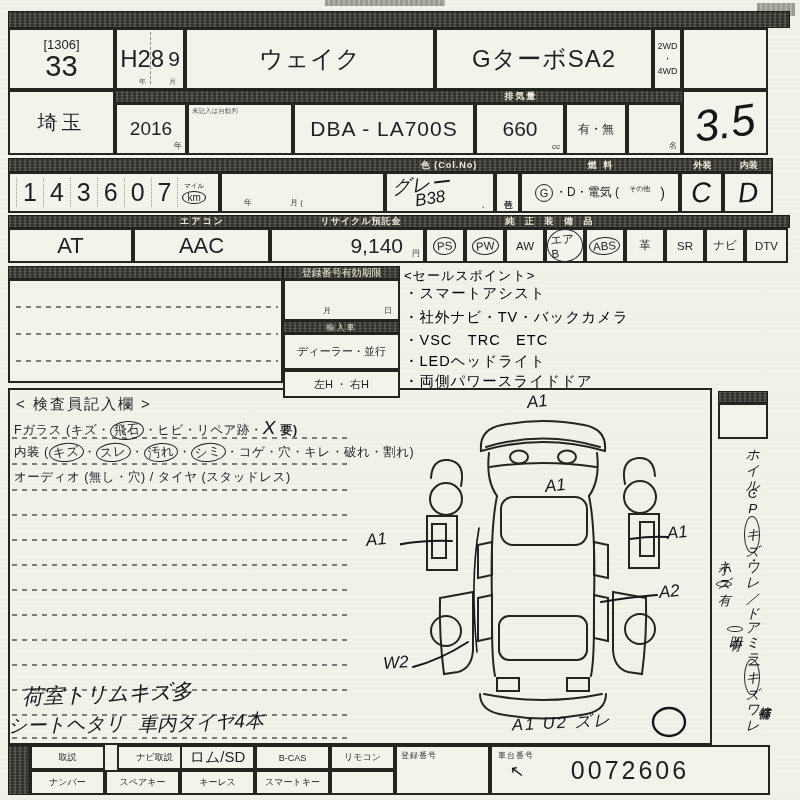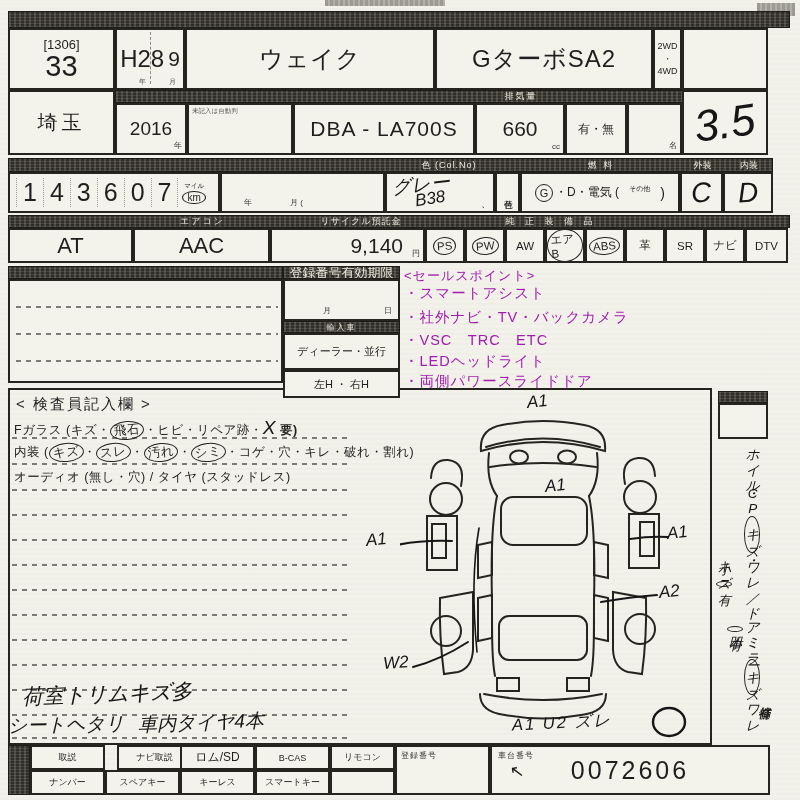--- a/index.html
+++ b/index.html
@@ -10,38 +10,38 @@
   .abs{position:absolute;box-sizing:border-box;}
   .cell{position:absolute;box-sizing:border-box;border:2px solid #26241f;background:#f3f2eb;
     display:flex;align-items:center;justify-content:center;z-index:3;}
   .hdr{position:absolute;box-sizing:border-box;border:1px solid #1d1c18;z-index:3;
     background:
       repeating-linear-gradient(90deg,rgba(250,248,240,.14) 0 2px,rgba(0,0,0,0) 2px 5px),
       repeating-linear-gradient(0deg,#45433c 0 1px,#2f2e29 1px 3px);
     color:#e9e6da;display:flex;align-items:center;justify-content:center;
     font-size:9px;letter-spacing:2px;overflow:hidden;}
   .hdr-label{position:absolute;top:0;height:100%;display:flex;align-items:center;justify-content:center;
-    color:#ece9dc;font-size:9px;letter-spacing:2px;white-space:nowrap;}
+    color:#ece9dc;font-size:9px;letter-spacing:2px;white-space:nowrap;font-weight:bold;}
   .big{font-size:24px;letter-spacing:1px;}
   .small{font-size:8px;color:#3a3a3a;}
   .tiny{font-size:7px;color:#555;}
   .corner{position:absolute;right:3px;bottom:2px;font-size:8px;color:#333;}
   .hand{font-style:italic;color:#161616;}
   .vtext{writing-mode:vertical-rl;text-orientation:upright;line-height:1.05;}
   .dash{position:absolute;height:2px;z-index:2;
     background:repeating-linear-gradient(90deg,#7b7b78 0 5px,transparent 5px 10px);}
   .hand-ellipse{display:inline-block;border:1.7px solid #242424;border-radius:50%;
     padding:0 3px;transform:rotate(-5deg);}
   .v-ellipse{display:inline-block;border:1.6px solid #242424;border-radius:50%;padding:2px 0;}
   .print-circle{display:inline-flex;align-items:center;justify-content:center;
     border:1.5px solid #242424;border-radius:50%;width:16px;height:16px;font-size:11px;}
   .eq{font-size:11.5px;}
   .eq-circ{border:1.6px solid #242424;border-radius:50%;padding:2px 3px;transform:rotate(-4deg);display:inline-block;}
   .insp-line{position:absolute;font-size:12.5px;letter-spacing:.5px;z-index:4;white-space:nowrap;}
-  .sales{position:absolute;font-size:14.5px;letter-spacing:1px;z-index:4;white-space:nowrap;color:#a21caf;}
+  .sales{position:absolute;font-size:14.5px;letter-spacing:1px;z-index:4;white-space:nowrap;color:#000000;}
   .anno{position:absolute;z-index:6;font-size:17px;white-space:nowrap;}
   svg{position:absolute;z-index:5;}
   .smudge{position:absolute;z-index:1;opacity:.55;
     background:repeating-linear-gradient(90deg,#55534c 0 3px,#807d72 3px 5px);}
 </style>
 </head>
 <body>
 
 <div id="sheet">
 
@@ -189,21 +189,21 @@
       <span class="eq">DTV</span>
     </div>
 
   <div class="hdr" style="left:8px;top:266px;width:275px;height:13px;"></div>
   <div class="cell" style="left:8px;top:279px;width:275px;height:104px;">
     <div class="dash" style="left:6px;top:25px;width:262px;"></div>
     <div class="dash" style="left:6px;top:52px;width:262px;"></div>
     <div class="dash" style="left:6px;top:79px;width:262px;"></div>
   </div>
 
-  <div class="hdr" style="left:283px;top:266px;width:117px;height:13px;font-size:13px;letter-spacing:0;">登録番号有効期限</div>
+  <div class="hdr" style="left:283px;top:266px;width:117px;height:13px;font-size:10px;letter-spacing:0;">登録番号有効期限</div>
   <div class="cell" style="left:283px;top:279px;width:117px;height:42px;">
     <span class="abs small" style="left:38px;bottom:3px;">月</span>
     <span class="abs small" style="right:6px;bottom:3px;">日</span>
   </div>
   <div class="hdr" style="left:283px;top:321px;width:117px;height:12px;font-size:8px;">輸入車</div>
   <div class="cell" style="left:283px;top:370px;width:117px;height:28px;">
     <span style="font-size:11px;">左H ・ 右H</span>
   </div>
   <div class="cell" style="left:283px;top:333px;width:117px;height:37px;">
     <span style="font-size:11px;">ディーラー・並行</span>
@@ -322,21 +322,21 @@
 
   <div class="hdr" style="left:8px;top:745px;width:22px;height:50px;"></div>
 
   <div class="cell" style="left:30px;top:745px;width:75px;height:25px;">
       <span style="font-size:9px;">取説</span>
     </div>
   <div class="cell" style="left:117px;top:745px;width:75px;height:25px;">
       <span style="font-size:9px;">ナビ取説</span>
     </div>
   <div class="cell" style="left:180px;top:745px;width:75px;height:25px;">
-      <span style="font-size:12px;">ロム/SD</span>
+      <span style="font-size:15px;">ロム/SD</span>
     </div>
   <div class="cell" style="left:255px;top:745px;width:75px;height:25px;">
       <span style="font-size:9px;">B-CAS</span>
     </div>
   <div class="cell" style="left:330px;top:745px;width:65px;height:25px;">
       <span style="font-size:9px;">リモコン</span>
     </div>
 
   <div class="cell" style="left:30px;top:770px;width:75px;height:25px;">
       <span style="font-size:9px;">ナンバー</span>

